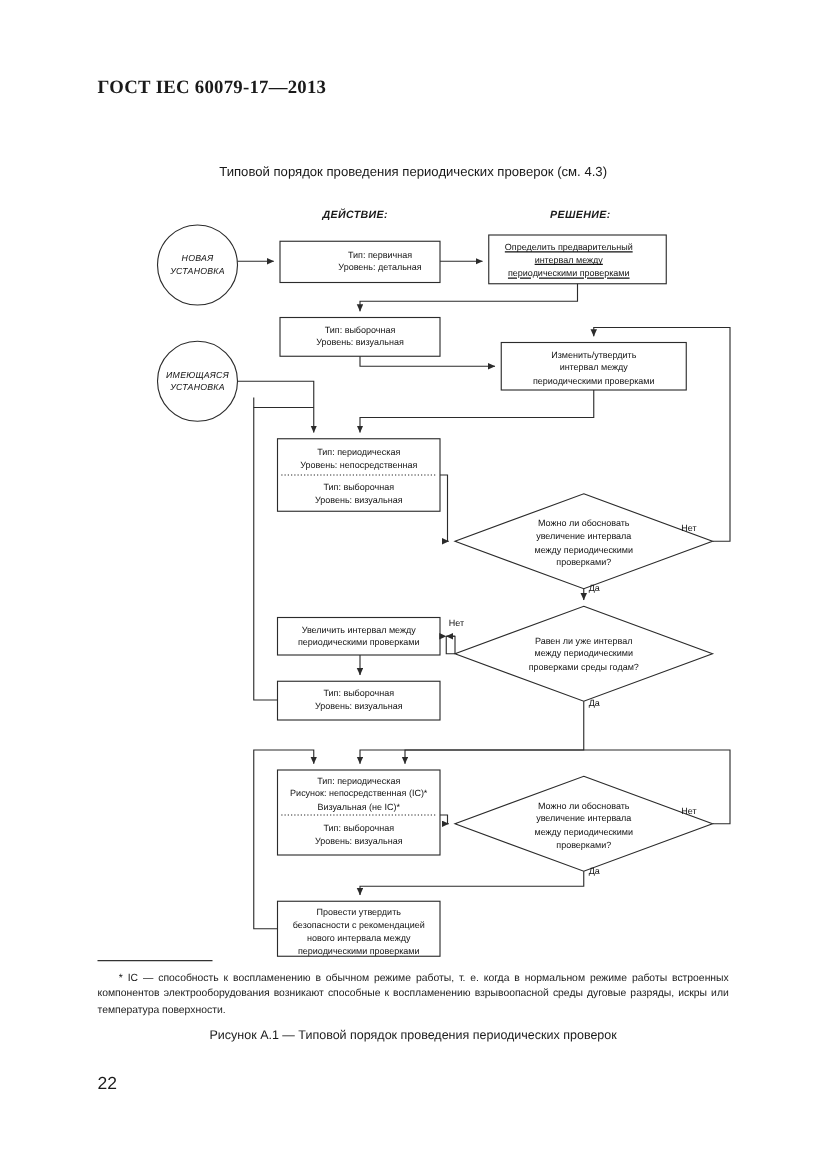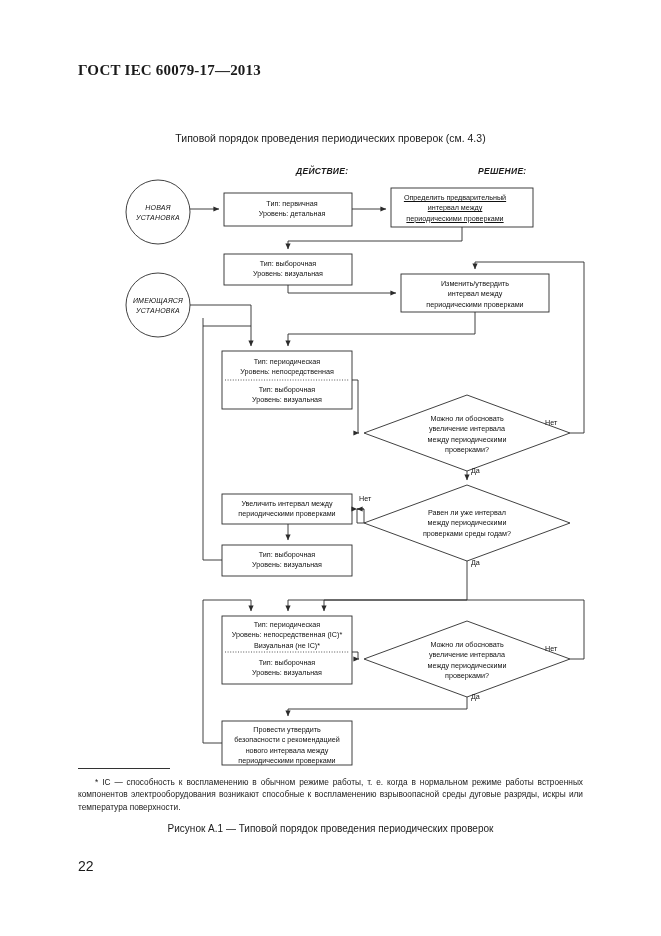--- a/index.html
+++ b/index.html
@@ -24,21 +24,21 @@
     text-align:center;font-size:9px;
   }
   .figure-heading{
     position:absolute;left:0;right:0;top:132px;
     text-align:center;font-size:10.5px;font-weight:normal;
   }
 
   
   .col-caption{
     position:absolute;font-size:8.5px;font-weight:bold;
-    font-style:italic;letter-spacing:.3px;margin-left:38px;
+    font-style:italic;letter-spacing:.3px;
   }
   .col-action{left:258px;top:166px;}
   .col-decision{left:440px;top:166px;}
 
   
   #flow{position:absolute;left:0;top:0;}
 
   
   .node-text{
     position:absolute;text-align:center;font-size:7.2px;line-height:1.45;
@@ -148,21 +148,21 @@
 
   <div class="node-text circle" style="left:118px;top:203px;width:80px;">
     <span style="white-space:pre-line;">НОВАЯ
 УСТАНОВКА</span>
   </div>
   <div class="node-text circle" style="left:114px;top:296px;width:88px;">
     <span style="white-space:pre-line;">ИМЕЮЩАЯСЯ
 УСТАНОВКА</span>
   </div>
 
-  <div class="node-text" style="left:216px;top:199px;width:152px;text-align:center;">
+  <div class="node-text" style="left:228px;top:199px;width:152px;text-align:center;">
     <div>Тип: первичная</div>
     <div>Уровень: детальная</div>
   </div>
 
   <div class="node-text" style="left:391px;top:193px;width:128px;text-decoration:underline;">
     <div>Определить предварительный</div>
     <div>интервал между</div>
     <div>периодическими проверками</div>
   </div>
 
@@ -191,21 +191,21 @@
     <div>периодическими проверками</div>
   </div>
 
   <div class="node-text" style="left:222px;top:550px;width:130px;">
     <div>Тип: выборочная</div>
     <div>Уровень: визуальная</div>
   </div>
 
   <div class="node-text" style="left:219px;top:620px;width:136px;">
     <div>Тип: периодическая</div>
-    <div>Уровень: непосредственная (IC)*</div>
+    <div>Рисунок: непосредственная (IC)*</div>
     <div>Визуальная (не IC)*</div>
   </div>
   <div class="node-text" style="left:222px;top:658px;width:130px;">
     <div>Тип: выборочная</div>
     <div>Уровень: визуальная</div>
   </div>
 
   <div class="node-text" style="left:220px;top:725px;width:134px;">
     <div>Провести утвердить</div>
     <div>безопасности с рекомендацией</div>

